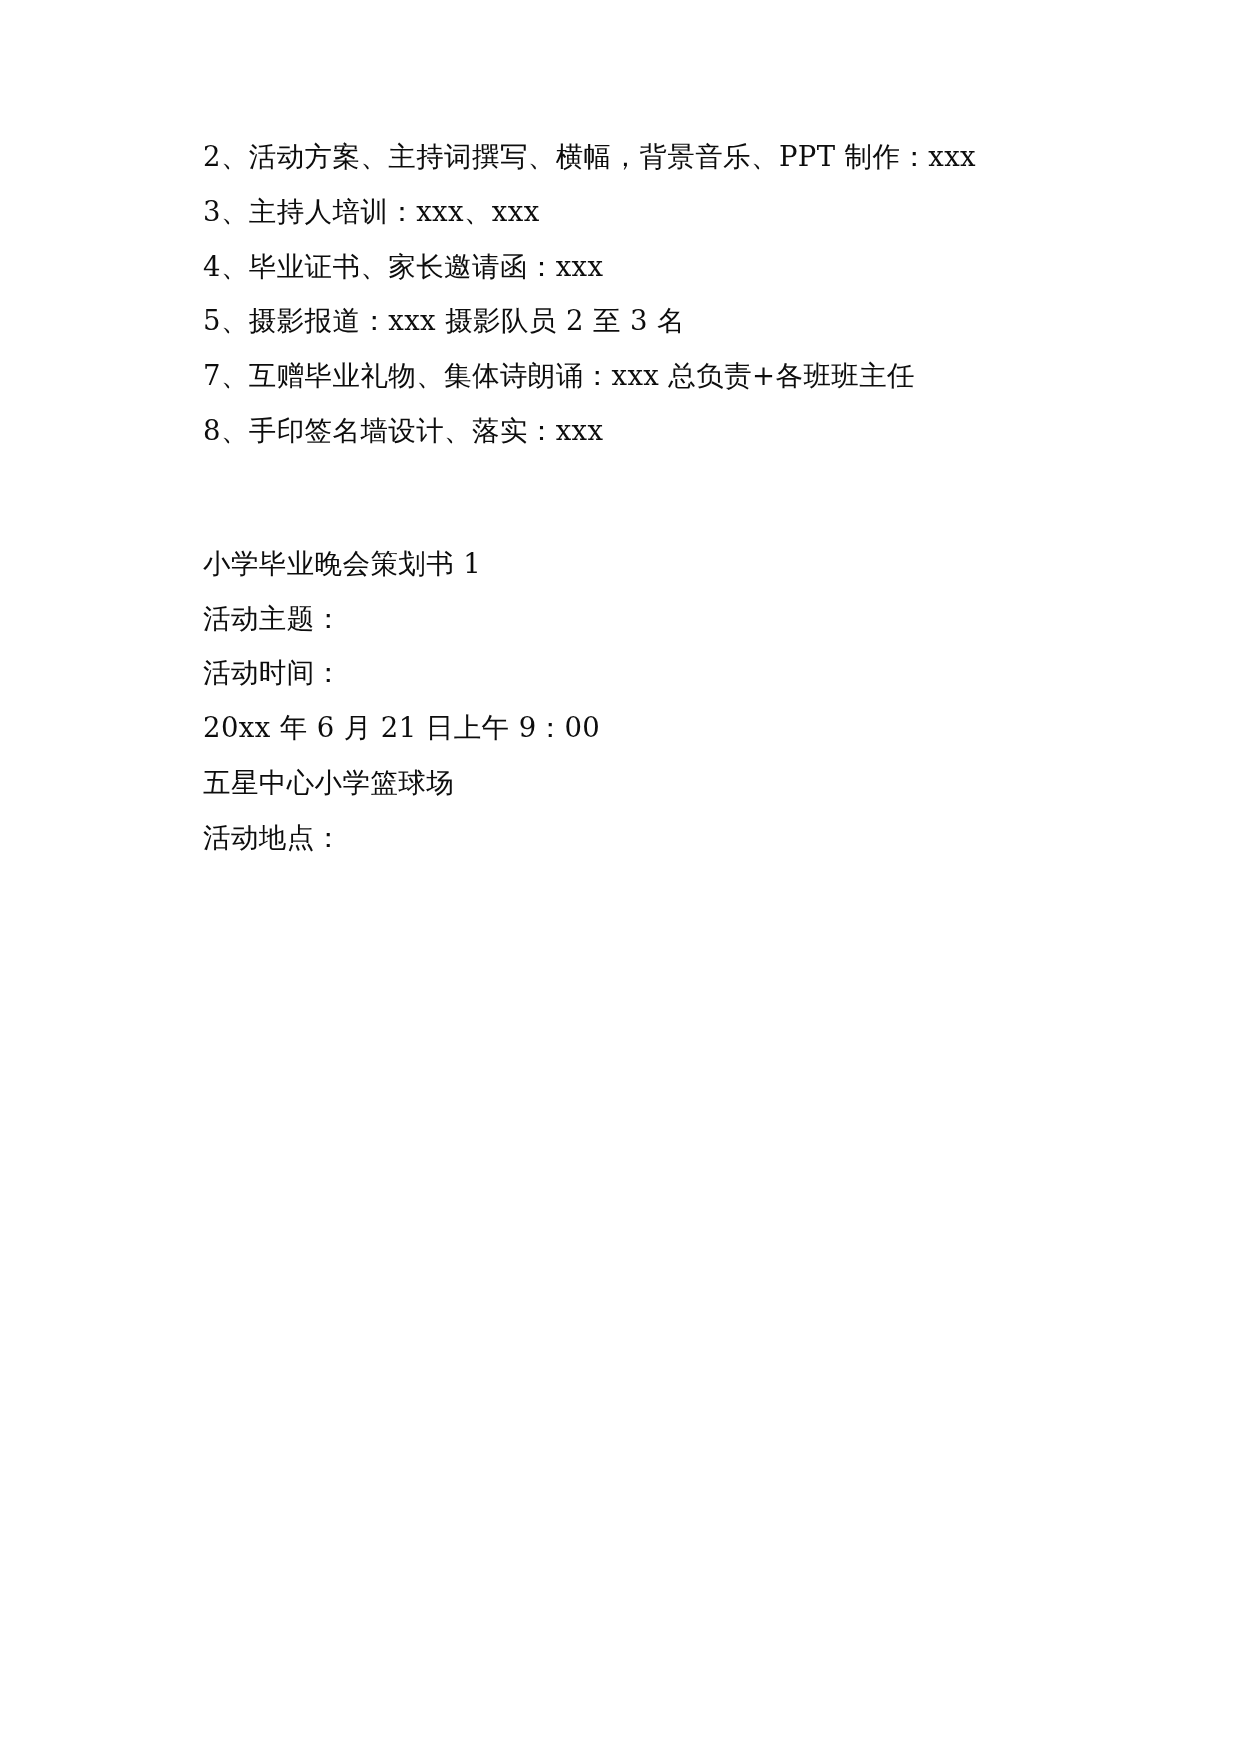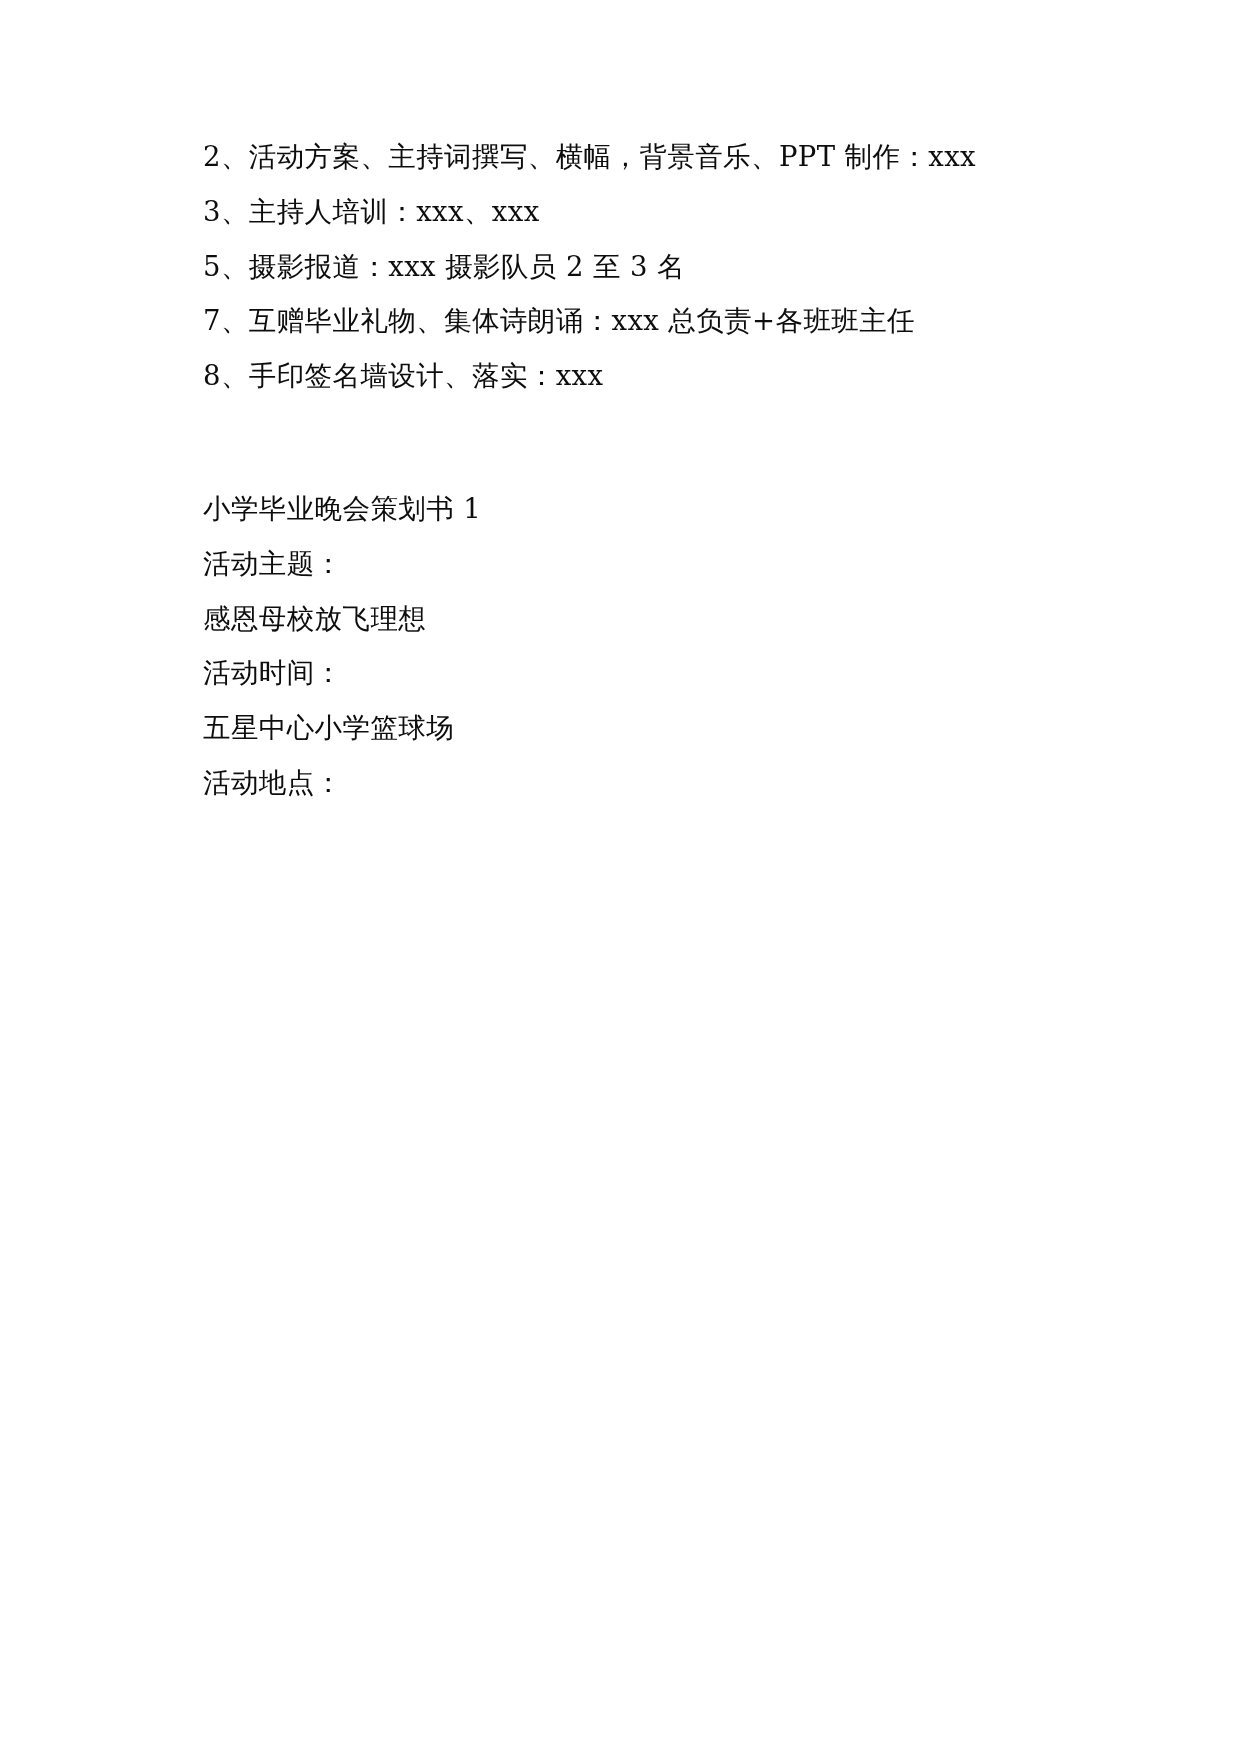--- a/index.html
+++ b/index.html
@@ -45,31 +45,32 @@
   }
 </style>
 </head>
 <body>
 
 <div class="page">
   <div class="doc">
 
     <p class="p">2、活动方案、主持词撰写、横幅，背景音乐、PPT 制作：xxx</p>
     <p class="p">3、主持人培训：xxx、xxx</p>
+    <p class="p">4、毕业证书、家长邀请函：xxx</p>
     <p class="p">5、摄影报道：xxx 摄影队员 2 至 3 名</p>
     <p class="p">7、互赠毕业礼物、集体诗朗诵：xxx 总负责+各班班主任</p>
     <p class="p">8、手印签名墙设计、落实：xxx</p>
 
     <div class="spacer"></div>
 
     <p class="p heading">小学毕业晚会策划书 1</p>
 
     <p class="p heading">活动主题：</p>
-    <p class="p heading">感恩母校放飞理想</p>
 
     <p class="p heading">活动时间：</p>
+    <p class="p heading">20xx 年 6 月 21 日上午 9：00</p>
 
     <p class="p heading">五星中心小学篮球场</p>
     <p class="p heading">活动地点：</p>
 
 
   </div>
 </div>
 
 </body></html>

